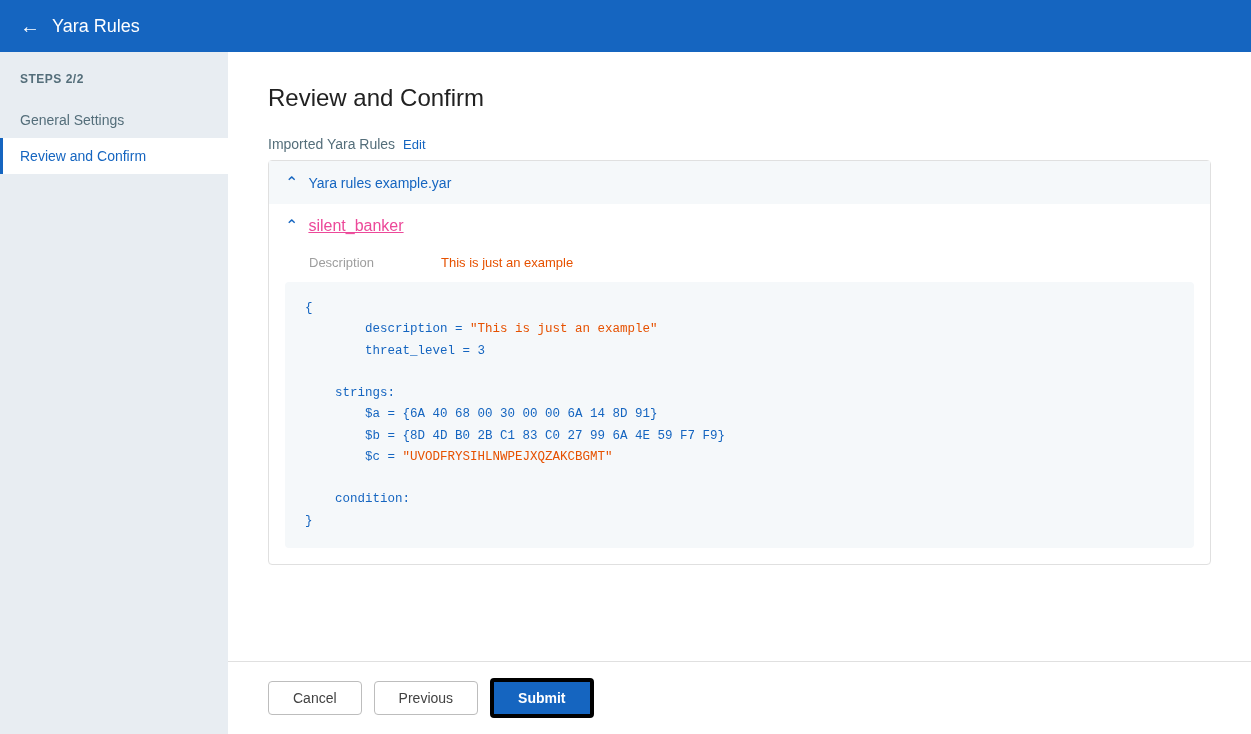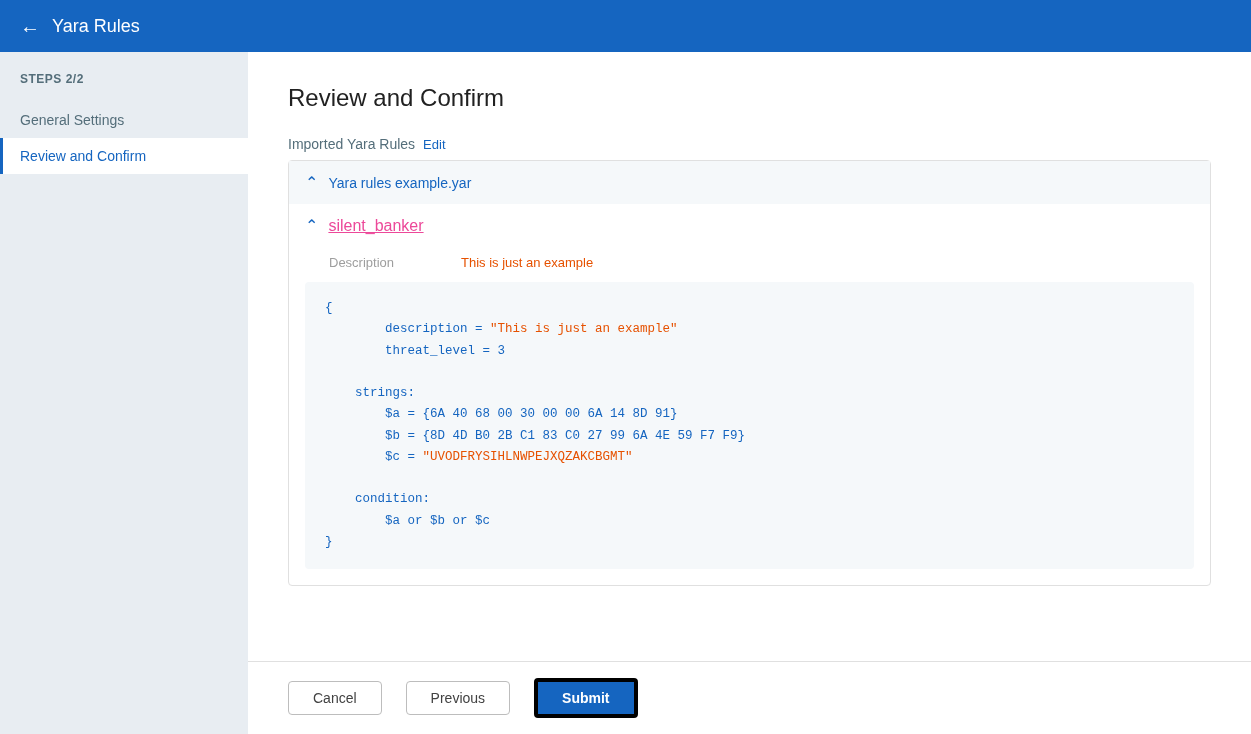--- a/index.html
+++ b/index.html
@@ -29,21 +29,21 @@
 
     
     .main-layout {
       display: flex;
       flex: 1;
       overflow: hidden;
     }
 
     
     .sidebar {
-      width: 248px;
+      width: 228px;
       background: #e8edf2;
       flex-shrink: 0;
       padding: 20px 0;
     }
     .steps-label {
       font-size: 12px;
       font-weight: 700;
       color: #546e7a;
       padding: 0 20px 16px 20px;
       letter-spacing: 0.5px;
@@ -174,21 +174,21 @@
     .code-block .str { color: #e65100; }
     .code-block .num { color: #1565c0; }
     .code-block .hex { color: #1565c0; }
 
     
     .footer {
       border-top: 1px solid #e0e0e0;
       padding: 16px 40px;
       display: flex;
       align-items: center;
-      gap: 24px;
+      gap: 12px;
       background: white;
       flex-shrink: 0;
     }
     .btn {
       padding: 8px 24px;
       font-size: 14px;
       border-radius: 4px;
       cursor: pointer;
       border: 1px solid #bdbdbd;
       background: white;
@@ -248,21 +248,20 @@
             <div><span class="kw">{</span></div>
             <div><span class="kw">&nbsp;&nbsp;&nbsp;&nbsp;&nbsp;&nbsp;&nbsp;&nbsp;description = </span><span class="str">"This is just an example"</span></div>
             <div><span class="kw">&nbsp;&nbsp;&nbsp;&nbsp;&nbsp;&nbsp;&nbsp;&nbsp;threat_level = </span><span class="num">3</span></div>
             <br>
             <div><span class="kw">&nbsp;&nbsp;&nbsp;&nbsp;strings:</span></div>
             <div><span class="kw">&nbsp;&nbsp;&nbsp;&nbsp;&nbsp;&nbsp;&nbsp;&nbsp;$a = </span><span class="hex">{6A 40 68 00 30 00 00 6A 14 8D 91}</span></div>
             <div><span class="kw">&nbsp;&nbsp;&nbsp;&nbsp;&nbsp;&nbsp;&nbsp;&nbsp;$b = </span><span class="hex">{8D 4D B0 2B C1 83 C0 27 99 6A 4E 59 F7 F9}</span></div>
             <div><span class="kw">&nbsp;&nbsp;&nbsp;&nbsp;&nbsp;&nbsp;&nbsp;&nbsp;$c = </span><span class="str">"UVODFRYSIHLNWPEJXQZAKCBGMT"</span></div>
             <br>
             <div><span class="kw">&nbsp;&nbsp;&nbsp;&nbsp;condition:</span></div>
-            <div><span class="kw">&nbsp;&nbsp;&nbsp;&nbsp;&nbsp;&nbsp;&nbsp;&nbsp;$a or $b or $c</span></div>
             <div><span class="kw">}</span></div>
           </div>
         </div>
       </div>
 
     </div>
 
     <div class="footer">
       <button class="btn">Cancel</button>
       <button class="btn">Previous</button>

